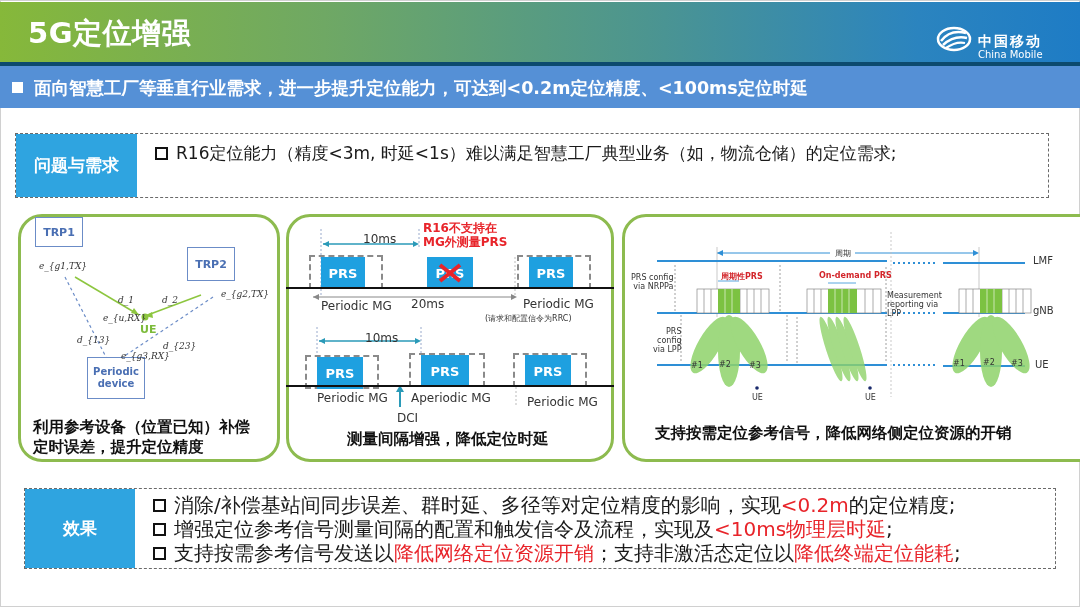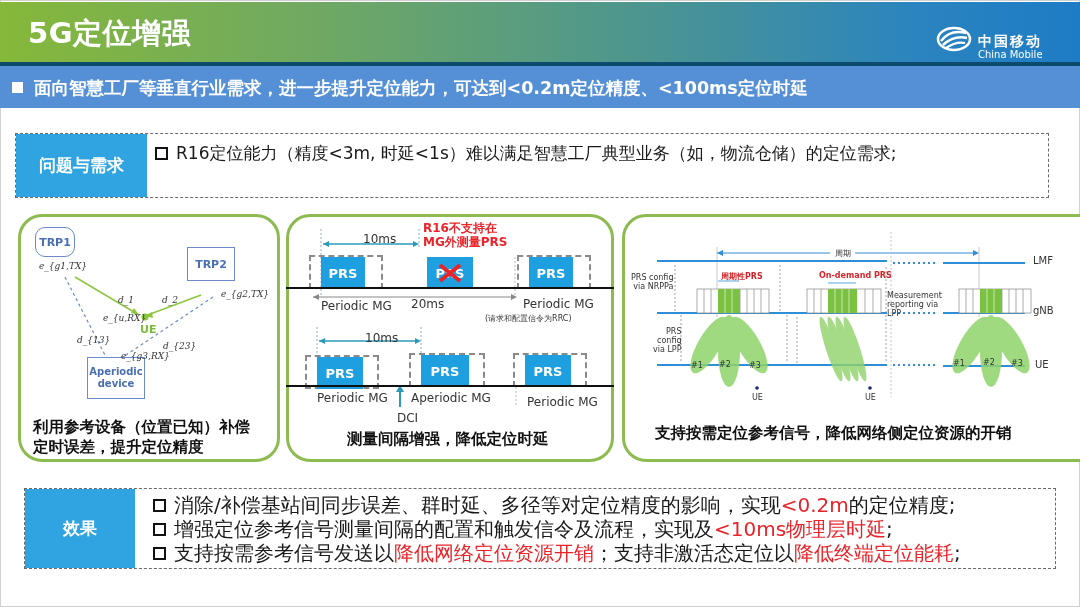--- a/index.html
+++ b/index.html
@@ -14,21 +14,21 @@
   .logo-texts { margin-left: 6px; color: #fff; line-height: 1; margin-top: 16px; }
   .logo-cn { font-size: 14px; font-weight: bold; letter-spacing: 2px; }
   .logo-en { font-size: 10px; margin-top: 2px; }
   .subtitle-bar { position: absolute; left: 0; top: 62px; width: 1080px; height: 46px; background: #5590d6; border-top: 4px solid #0c4a6e; }
   .subtitle-bullet { position: absolute; left: 12px; top: 16px; width: 11px; height: 11px; background: #fff; }
   .subtitle-text { position: absolute; left: 34px; top: 10px; font-size: 17.5px; font-weight: bold; color: #fff; }
 
   .dashed-box { position: absolute; border: 1.5px dashed #6a6a6a; }
   .label-block { position: absolute; background: #2fa4e0; color: #fff; font-weight: bold; display: flex; align-items: center; justify-content: center; }
   .need-box { left: 15px; top: 133px; width: 1034px; height: 65px; }
-  .need-label { left: 16px; top: 134px; width: 131px; height: 63px; font-size: 17px; }
+  .need-label { left: 16px; top: 134px; width: 121px; height: 63px; font-size: 17px; }
   .need-lines { position: absolute; left: 155px; top: 141px; font-size: 17px; line-height: 24px; color: #1a1a1a; }
   .line { display: flex; align-items: center; white-space: nowrap; }
   .cb { display: inline-block; width: 13px; height: 13px; border: 2.5px solid #111; margin-right: 8px; flex: none; }
   .red { color: #e8242a; }
 
   .panel { position: absolute; border: 3.5px solid #8dbb4f; border-radius: 24px; background: #fff; }
   .p1 { left: 18px; top: 214px; width: 262px; height: 248px; }
   .p2 { left: 286px; top: 214px; width: 328px; height: 248px; }
   .p3 { left: 622px; top: 214px; width: 524px; height: 248px; }
   .panel-caption { position: absolute; font-weight: bold; font-size: 15.5px; color: #111; line-height: 20px; }
@@ -88,24 +88,24 @@
 <div class="panel p1">
   <svg style="position:absolute;left:0;top:0" width="262" height="190">
     <line x1="54" y1="60" x2="118" y2="98" stroke="#8dc63f" stroke-width="1.5"></line>
     <polygon points="118,98 110,96 113,91" fill="#8dc63f"></polygon>
     <line x1="180" y1="78" x2="124" y2="99" stroke="#8dc63f" stroke-width="1.5"></line>
     <polygon points="124,99 131,95 132,101" fill="#8dc63f"></polygon>
     <line x1="44" y1="60" x2="86" y2="142" stroke="#6b8cc7" stroke-width="1.2" stroke-dasharray="3,3"></line>
     <line x1="192" y1="80" x2="96" y2="144" stroke="#6b8cc7" stroke-width="1.2" stroke-dasharray="3,3"></line>
     <circle cx="124" cy="100" r="3.5" fill="#8dc63f"></circle>
   </svg>
-  <div class="trp" style="left:14px;top:10px;width:40px;height:30px;border-radius:10px;">TRP1</div>
+  <div class="trp" style="left:14px;top:0;width:48px;height:30px;">TRP1</div>
   <div class="trp" style="left:166px;top:30px;width:48px;height:34px;">TRP2</div>
   <div class="trp" style="left:66px;top:140px;width:58px;height:42px;flex-direction:column;font-size:10px;line-height:12px;">
-    <span>Aperiodic</span>
+    <span>Periodic</span>
     <span>device</span>
   </div>
   <div class="ue-label" style="left:119px;top:106px;">UE</div>
   <div class="math" style="left:18px;top:44px;">e_{g1,TX}</div>
   <div class="math" style="left:200px;top:72px;">e_{g2,TX}</div>
   <div class="math" style="left:82px;top:96px;">e_{u,RX}</div>
   <div class="math" style="left:100px;top:134px;">e_{g3,RX}</div>
   <div class="math" style="left:97px;top:78px;">d_1</div>
   <div class="math" style="left:141px;top:78px;">d_2</div>
   <div class="math" style="left:56px;top:118px;">d_{13}</div>

